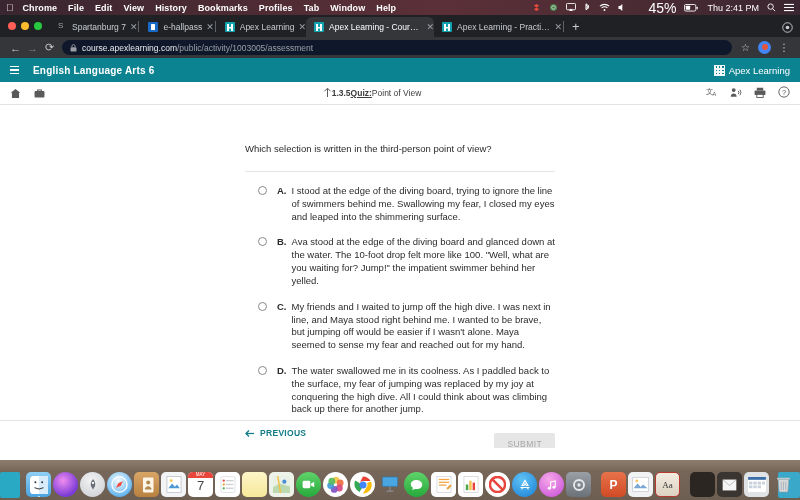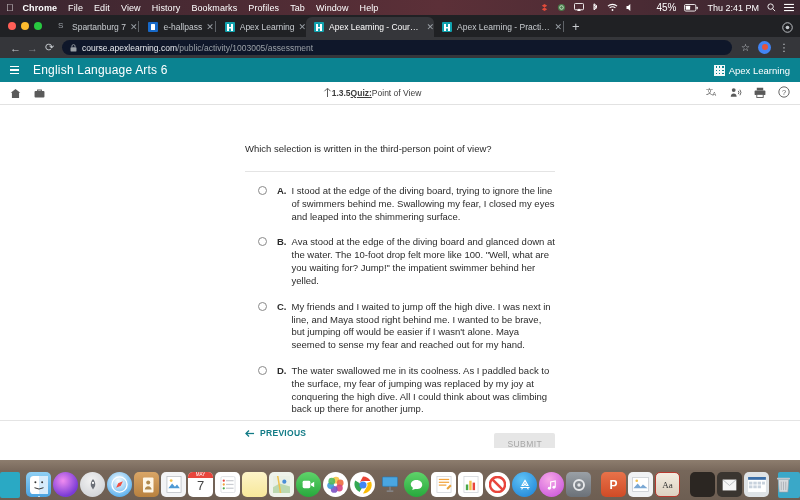--- a/index.html
+++ b/index.html
@@ -16,26 +16,26 @@
     height: 15px;
     background: linear-gradient(to right, #3a2630 0%, #4a2a33 25%, #5c3038 55%, #4a2b34 80%, #3a2630 100%);
     display: flex; align-items: center;
     padding: 0 6px;
     color: #fff;
     font-size: 9px;
     position: relative;
     z-index: 30;
   }
   .macbar .apple { font-size: 10px; margin-right: 9px; line-height: 1; }
-  .macbar .mitem { margin-right: 11px; white-space: nowrap; letter-spacing: .1px; }
+  .macbar .mitem { margin-right: 11px; white-space: nowrap; letter-spacing: .1px; font-weight: bold; }
   .macbar .mitem.bold { font-weight: bold; }
   .macbar .spacer { flex: 1; }
   .macbar .ritem { margin-left: 8px; display: flex; align-items: center; }
   .macbar .ritem svg { display: block; }
-  .battpct { font-size: 10px; margin-left: 22px; }
+  .battpct { font-size: 14px; margin-left: 22px; }
   .clock { font-size: 9px; margin-left: 9px; }
 
   
   .tabstrip {
     height: 22px;
     background: #202124;
     display: flex; align-items: flex-end;
     padding-left: 6px;
     position: relative;
     z-index: 25;
@@ -126,21 +126,21 @@
   
   .apexhdr {
     height: 24px;
     background: #0b8391;
     display: flex; align-items: center;
     padding: 0 10px;
     color: #fff;
   }
   .hamb { display: flex; flex-direction: column; gap: 2px; margin-right: 14px; }
   .hamb i { display: block; width: 9px; height: 1.5px; background: #fff; }
-  .coursetitle { font-size: 12px; font-weight: normal; letter-spacing: .2px; }
+  .coursetitle { font-size: 10px; font-weight: bold; letter-spacing: .2px; }
   .apexhdr .spacer { flex: 1; }
   .logobox { display: flex; align-items: center; gap: 4px; }
   .logogrid {
     width: 11px; height: 11px;
     background:
       repeating-linear-gradient(90deg,#fff 0 1.6px,transparent 1.6px 3.2px),
       repeating-linear-gradient(0deg,#fff 0 1.6px,transparent 1.6px 3.2px);
     background-color: #0b8391;
     opacity: .95;
   }

